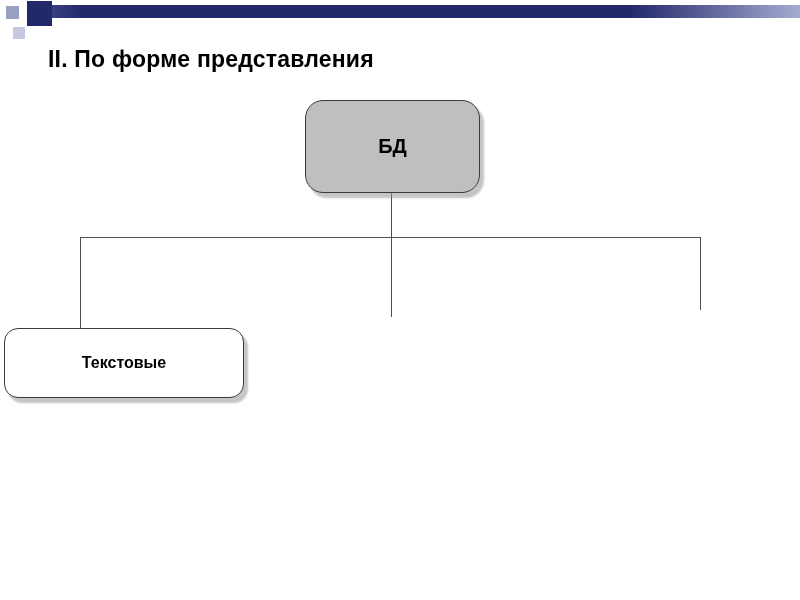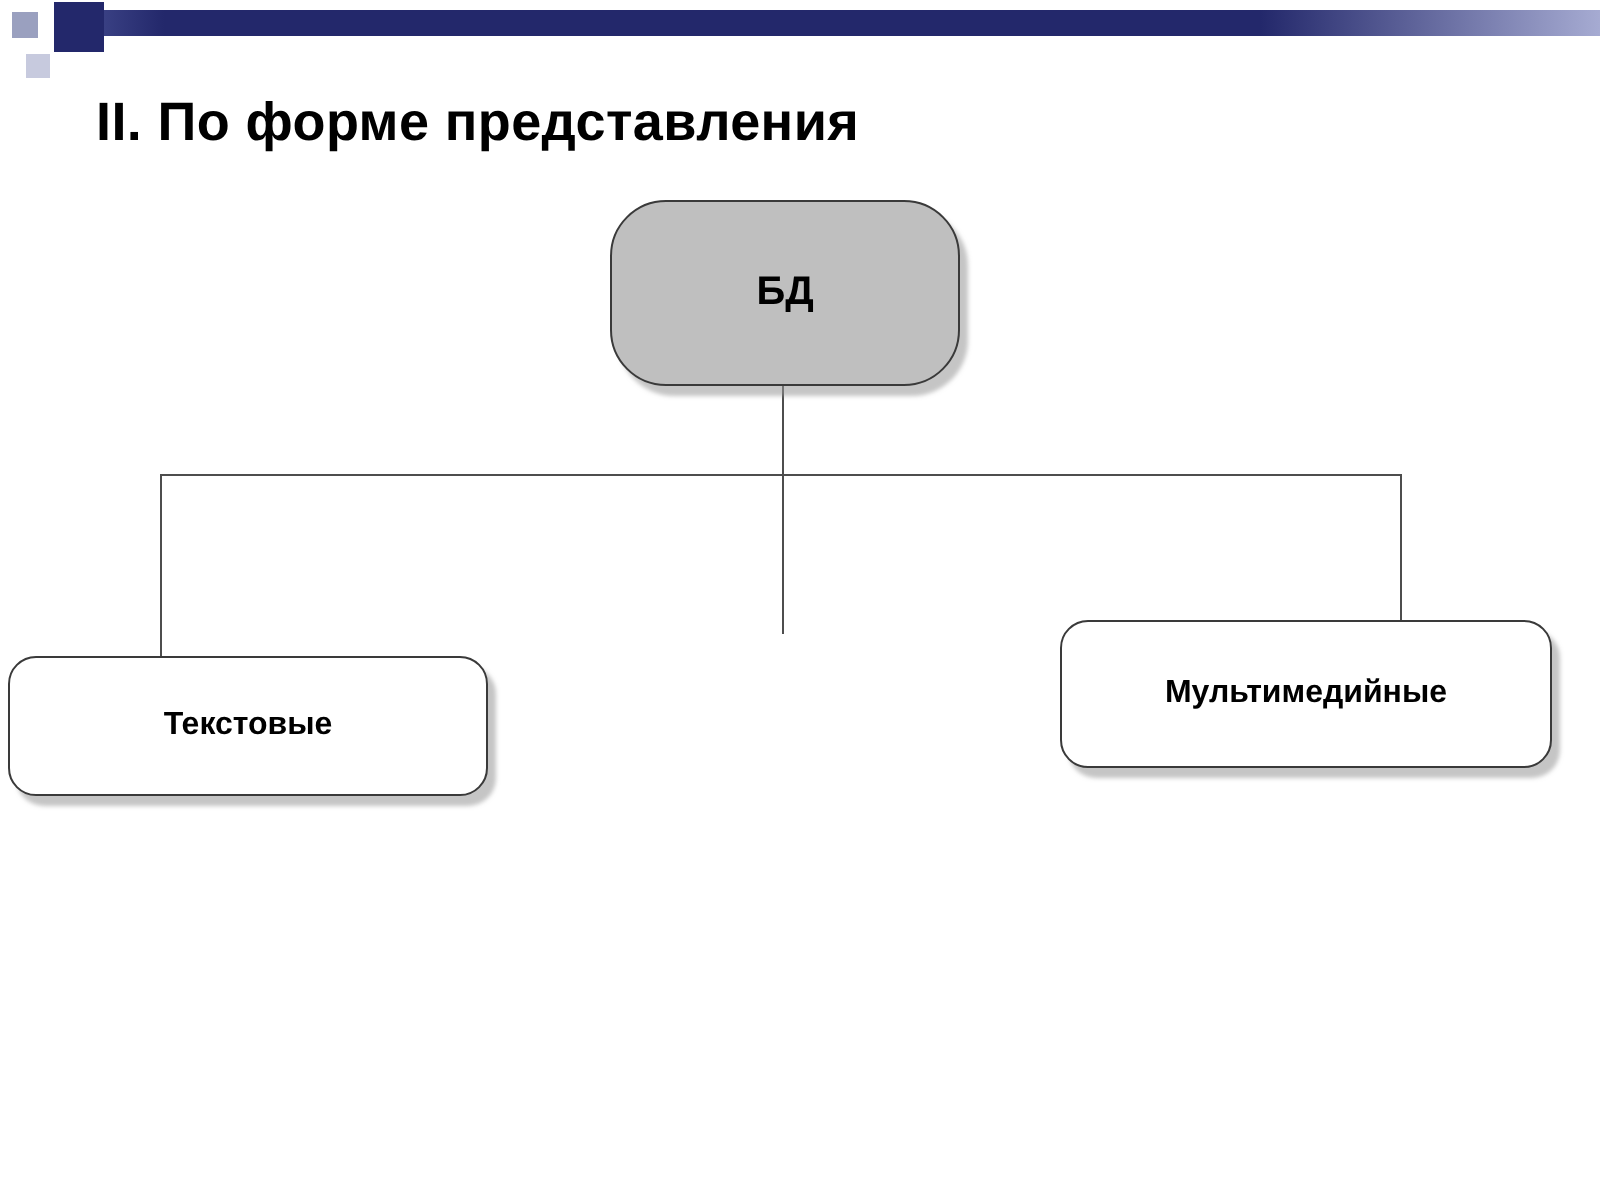--- a/index.html
+++ b/index.html
@@ -29,21 +29,21 @@
   .sq { position: absolute; }
   .sq-gray  { left: 6px;  top: 6px;  width: 13px; height: 13px; background: #9aa0bf; }
   .sq-navy  { left: 27px; top: 1px;  width: 25px; height: 25px; background: #23286b; }
   .sq-light { left: 13px; top: 27px; width: 12px; height: 12px; background: #c7cade; }
 
   .title {
     position: absolute;
     left: 48px;
     top: 46px;
     margin: 0;
-    font-size: 27px;
+    font-size: 23px;
     font-weight: bold;
     color: #000000;
     letter-spacing: 0.2px;
   }
 
   
   .line {
     position: absolute;
     background: #4d4d4d;
   }
@@ -62,21 +62,21 @@
     display: flex;
     align-items: center;
     justify-content: center;
     background: #ffffff;
     box-shadow: 4px 5px 2px rgba(150,150,150,0.55);
     color: #000000;
   }
   .node-root {
     left: 305px; top: 100px;
     width: 175px; height: 93px;
-    border-radius: 28px;
+    border-radius: 18px;
     background: #bfbfbf;
     font-size: 20px;
     font-weight: bold;
   }
   .node-child {
     border-radius: 14px;
     font-size: 16px;
     font-weight: bold;
   }
   .node-text  { left: 4px;   top: 328px; width: 240px; height: 70px; }
@@ -102,17 +102,14 @@
 
   <div class="node node-root">
     <span>БД</span>
   </div>
 
   <div class="node node-child node-text">
     <span>Текстовые</span>
   </div>
 
 
-  <div class="node node-child node-multi">
-    <span>Мультимедийные</span>
-  </div>
 
 </div>
 
 </body></html>

